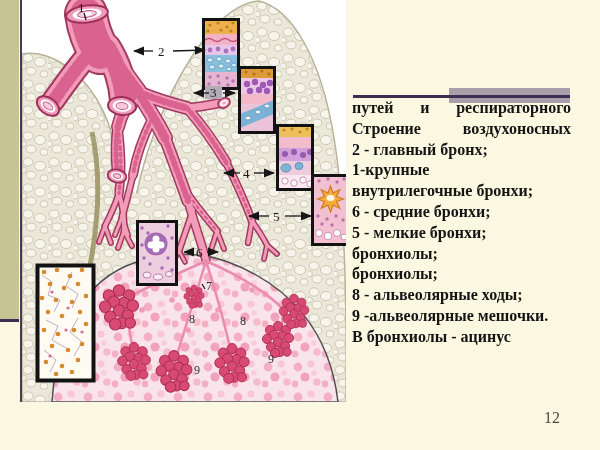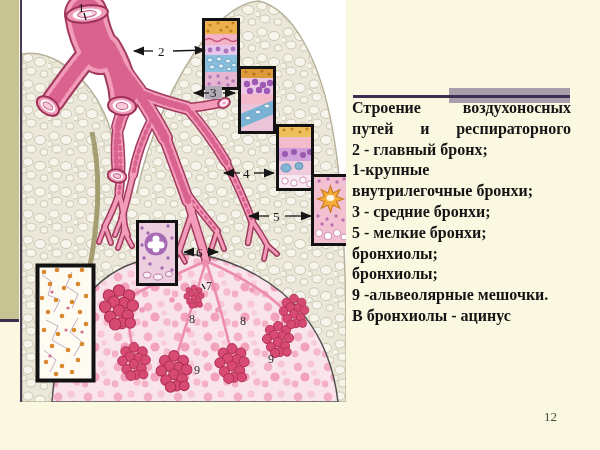--- a/index.html
+++ b/index.html
@@ -7,21 +7,21 @@
        background:#fbf8e1;font-family:"Liberation Serif",serif;}
   .accent-bar{position:absolute;left:0;top:0;width:19px;height:319px;background:#c6c493;}
   .accent-underline{position:absolute;left:0;top:319px;width:19px;height:3px;background:#3e2d52;}
   .hdr-gray{position:absolute;left:449px;top:88px;width:121px;height:15px;background:#a7a0ab;}
   .hdr-line{position:absolute;left:353px;top:95px;width:217px;height:3px;background:#3e2d52;}
   .illus{position:absolute;left:20px;top:0;width:324px;height:402px;
          border-left:2px solid #463a54;background:#fff;}
   .txt{position:absolute;left:352px;top:98px;width:219px;font-weight:bold;
        font-size:16px;line-height:20.8px;color:#141414;}
   .txt .j{text-align:justify;text-align-last:justify;}
-  .pageno{position:absolute;left:544px;top:409px;font-size:13px;color:#4a4a42;}
+  .pageno{position:absolute;left:544px;top:409px;font-size:16px;color:#4a4a42;}
   .lbltx{font-family:"Liberation Serif",serif;font-size:13px;fill:#161616;}
   .lblsm{font-family:"Liberation Serif",serif;font-size:12px;fill:#2b2b2b;}
   .lline{stroke:#161616;stroke-width:1.3;}
 </style>
 </head>
 <body>
 
 <div class="accent-bar"></div>
 <div class="accent-underline"></div>
 <div class="hdr-gray"></div>
@@ -455,26 +455,27 @@
     <text class="lbltx" x="174" y="257">6</text>
     <text class="lblsm" x="184" y="290">7</text>
     <text class="lblsm" x="167" y="323">8</text>
     <text class="lblsm" x="218" y="325">8</text>
     <text class="lblsm" x="172" y="374">9</text>
     <text class="lblsm" x="246" y="363">9</text>
   </g>
 </svg>
 
 <div class="txt">
+  <div class="j">путей и респираторного</div>
   <div class="j">Строение воздухоносных</div>
-  <div class="j">путей и респираторного</div>
   <div>2 - главный бронх;</div>
   <div>1-крупные</div>
   <div>внутрилегочные бронхи;</div>
-  <div>3 - средние бронхи;</div>
+  <div>6 - средние бронхи;</div>
   <div>5 - мелкие бронхи;</div>
   <div>бронхиолы;</div>
   <div>бронхиолы;</div>
+  <div>8 - альвеолярные ходы;</div>
   <div>9 -альвеолярные мешочки.</div>
   <div>В бронхиолы - ацинус</div>
 </div>
 
 <div class="pageno">12</div>
 
 </body></html>

